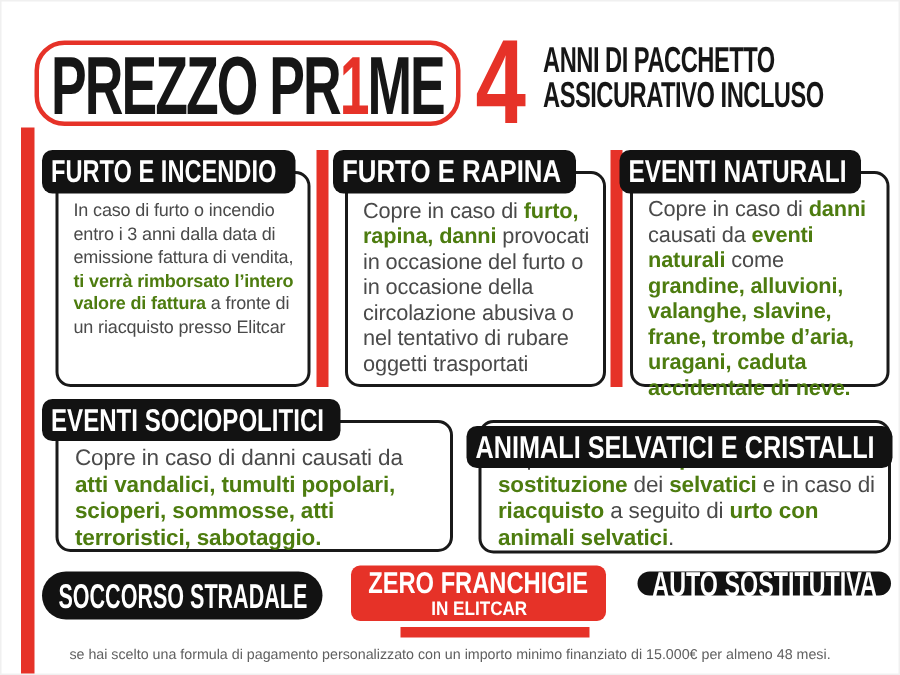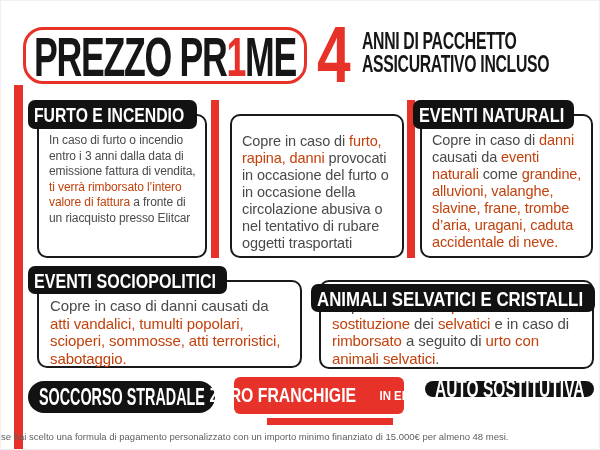--- a/index.html
+++ b/index.html
@@ -39,21 +39,21 @@
     display:flex;align-items:center;padding-left:6px;z-index:2;box-sizing:border-box;
   }
   .card-header .hd{
     display:inline-block;white-space:nowrap;transform-origin:left center;
     color:#ffffff;font-weight:900;font-size:21px;letter-spacing:0;line-height:1;
   }
   .card-body{
     position:absolute;background:#fff;border:2.5px solid #191919;border-radius:10px;
     box-sizing:border-box;z-index:1;color:#4a4a4a;letter-spacing:-0.1px;
   }
-  .card-body .seg-b{font-weight:400;color:#c2410c;}
+  .card-body .seg-b{font-weight:700;color:#4d7c0f;}
   .b1{left:36px;top:113px;width:170px;height:144px;padding:17px 7px 0 10px;font-size:12px;line-height:15.5px;}
   .b2{left:229px;top:113px;width:174px;height:144px;padding:17px 6px 0 10px;font-size:14.5px;line-height:17px;}
   .b3{left:419px;top:113px;width:173px;height:144px;padding:16px 5px 0 10px;font-size:14.5px;line-height:17px;}
   .b4{left:36px;top:279px;width:265px;height:88px;padding:15px 8px 0 11px;font-size:15px;line-height:17.5px;}
   .b5{left:318px;top:279px;width:275px;height:89px;padding:15px 8px 0 11px;font-size:15px;line-height:17.5px;}
   .h1{left:27px;top:99px;width:169px;}
   .h2{left:221px;top:99px;width:162px;}
   .h3{left:412px;top:99px;width:161px;}
   .h4{left:27px;top:265px;width:199px;height:28px;}
   .h5{left:310px;top:265px;width:284px;height:28px;margin-top:18px;}
@@ -63,27 +63,27 @@
     align-items:center;justify-content:center;box-sizing:border-box;
   }
   .badge .bd{
     display:block;white-space:nowrap;transform-origin:center center;
     color:#fff;font-weight:900;font-size:23px;line-height:1;
   }
   .badge-1{left:27px;top:380px;width:187px;height:32px;}
   .badge-3{left:424px;top:380px;width:169px;height:16px;}
   .badge-red{
     position:absolute;left:233px;top:376px;width:170px;height:37px;background:#e63228;
-    border-radius:6px;display:flex;align-items:center;justify-content:center;
+    border-radius:6px;display:flex;flex-direction:column;align-items:center;justify-content:center;
   }
   .badge-red .rl1{display:block;white-space:nowrap;transform-origin:center center;color:#fff;font-weight:900;font-size:20px;line-height:19px;}
   .badge-red .rl2{display:block;white-space:nowrap;transform-origin:center center;color:#fff;font-weight:900;font-size:13px;line-height:13px;}
   
   .disclaimer{
-    position:absolute;left:0;right:0;top:430px;text-align:left;
+    position:absolute;left:0;right:0;top:430px;text-align:center;
     font-size:9.5px;color:#606060;letter-spacing:0;
   }
 </style>
 </head>
 <body>
 
 <div class="canvas">
 
   <div class="title-box">
     <span class="title-text" style="transform: scaleX(0.6485);"><span>PREZZO PR</span><span style="color: rgb(230, 50, 40);">1</span><span>ME</span></span>
@@ -96,36 +96,39 @@
 
   <div class="redbar bar-left"></div>
   <div class="redbar bar-col2"></div>
   <div class="redbar bar-col3"></div>
 
   <div class="card-header h1">
     <span class="hd" style="transform: scaleX(0.75);">FURTO E INCENDIO</span>
   </div>
   <div class="card-body b1"><span>In caso di furto o incendio entro i 3 anni dalla data di emissione fattura di vendita, </span><span class="seg-b">ti verrà rimborsato l’intero valore di fattura</span><span> a fronte di un riacquisto presso Elitcar</span></div>
 
+  <div class="card-header h2">
+    <span class="hd" style="transform: scaleX(0.8202);">FURTO E RAPINA</span>
+  </div>
   <div class="card-body b2"><span>Copre in caso di </span><span class="seg-b">furto, rapina, danni</span><span> provocati in occasione del furto o in occasione della circolazione abusiva o nel tentativo di rubare oggetti trasportati</span></div>
 
   <div class="card-header h3">
     <span class="hd" style="transform: scaleX(0.7754);">EVENTI NATURALI</span>
   </div>
   <div class="card-body b3"><span>Copre in caso di </span><span class="seg-b">danni</span><span> causati da </span><span class="seg-b">eventi naturali</span><span> come </span><span class="seg-b">grandine, alluvioni, valanghe, slavine, frane, trombe d’aria, uragani, caduta accidentale di neve.</span></div>
 
   <div class="card-header h4">
     <span class="hd" style="transform: scaleX(0.7647);">EVENTI SOCIOPOLITICI</span>
   </div>
   <div class="card-body b4"><span>Copre in caso di danni causati da </span><span class="seg-b">atti vandalici, tumulti popolari, scioperi, sommosse, atti terroristici, sabotaggio.</span></div>
 
   <div class="card-header h5">
     <span class="hd" style="transform: scaleX(0.8012);">ANIMALI SELVATICI E CRISTALLI</span>
   </div>
-  <div class="card-body b5"><span>Copre in caso di </span><span class="seg-b">riparazione o sostituzione</span><span> dei </span><span class="seg-b">selvatici</span><span> e in caso di </span><span class="seg-b">rimborsato</span><span> a seguito di </span><span class="seg-b">urto con animali selvatici</span><span>.</span></div>
+  <div class="card-body b5"><span>Copre in caso di </span><span class="seg-b">riparazione o sostituzione</span><span> dei </span><span class="seg-b">selvatici</span><span> e in caso di </span><span class="seg-b">riacquisto</span><span> a seguito di </span><span class="seg-b">urto con animali selvatici</span><span>.</span></div>
 
   <div class="badge badge-1">
     <span class="bd" style="transform: scaleX(0.6241);">SOCCORSO STRADALE</span>
   </div>
   <div class="badge-red">
     <span class="rl1" style="transform: scaleX(0.7903);">ZERO FRANCHIGIE</span>
     <span class="rl2" style="transform: scaleX(0.8767);">IN ELITCAR</span>
   </div>
   <div class="badge badge-3">
     <span class="bd" style="transform: scaleX(0.6757);">AUTO SOSTITUTIVA</span>

